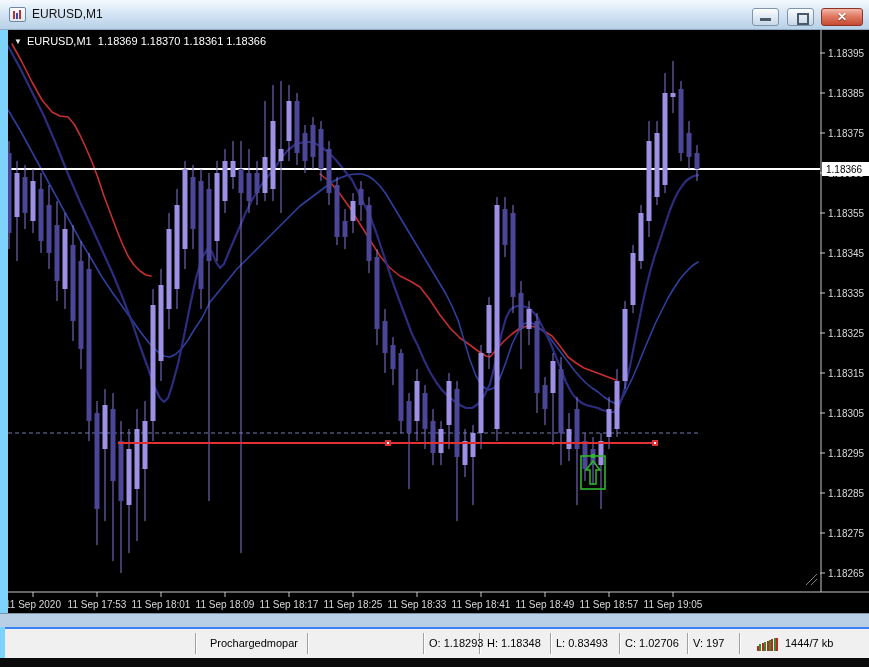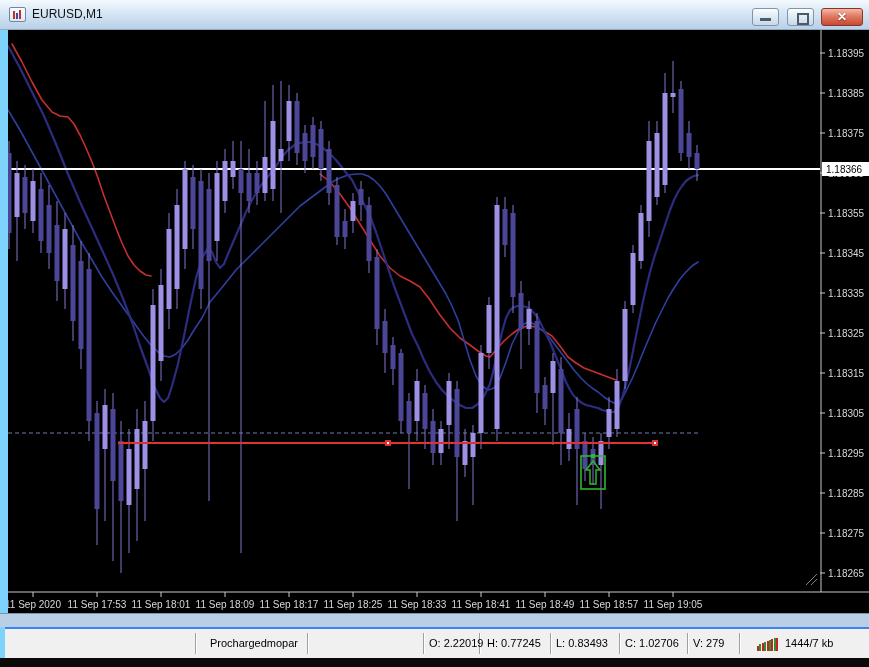--- a/index.html
+++ b/index.html
@@ -325,39 +325,40 @@
         <text x="481" y="608" fill="#d8d8d8" font-size="10px" text-anchor="middle" font-family="&quot;Liberation Sans&quot;,sans-serif">11 Sep 18:41</text>
         <line x1="545" y1="592" x2="545" y2="597" stroke="#c8c8c8" stroke-width="1"></line>
         <text x="545" y="608" fill="#d8d8d8" font-size="10px" text-anchor="middle" font-family="&quot;Liberation Sans&quot;,sans-serif">11 Sep 18:49</text>
         <line x1="609" y1="592" x2="609" y2="597" stroke="#c8c8c8" stroke-width="1"></line>
         <text x="609" y="608" fill="#d8d8d8" font-size="10px" text-anchor="middle" font-family="&quot;Liberation Sans&quot;,sans-serif">11 Sep 18:57</text>
         <line x1="673" y1="592" x2="673" y2="597" stroke="#c8c8c8" stroke-width="1"></line>
         <text x="673" y="608" fill="#d8d8d8" font-size="10px" text-anchor="middle" font-family="&quot;Liberation Sans&quot;,sans-serif">11 Sep 19:05</text>
         <line x1="806" y1="585" x2="817" y2="574" stroke="#808080" stroke-width="1"></line>
         <line x1="811" y1="585" x2="817" y2="579" stroke="#808080" stroke-width="1"></line>
       </svg>
+    <div class="infoline"><span class="tri">▼</span><span>EURUSD,M1</span><span>  </span><span>1.18369</span><span> </span><span>1.18370</span><span> </span><span>1.18361</span><span> </span><span>1.18366</span></div>
   </div>
 
   <div class="framestrip"></div>
 
   <div class="statusbar">
     <div class="sdiv" style="left:190px"></div>
     <div class="sdiv" style="left:302px"></div>
     <div class="sdiv" style="left:418px"></div>
     <div class="sdiv" style="left:474px"></div>
     <div class="sdiv" style="left:545px"></div>
     <div class="sdiv" style="left:614px"></div>
     <div class="sdiv" style="left:682px"></div>
     <div class="sdiv" style="left:734px"></div>
     <div class="scell" style="left:196px;width:106px;text-align:center">Prochargedmopar</div>
-    <div class="scell" style="left:424px">O: 2.22019</div>
-    <div class="scell" style="left:482px">H: 0.77245</div>
+    <div class="scell" style="left:424px">O: 1.18293</div>
+    <div class="scell" style="left:482px">H: 1.18348</div>
     <div class="scell" style="left:551px">L: 0.83493</div>
     <div class="scell" style="left:620px">C: 1.02706</div>
-    <div class="scell" style="left:688px">V: 279</div>
+    <div class="scell" style="left:688px">V: 197</div>
     <div class="netbars">
         <i style="left: 0px; height: 5px; background: rgb(194, 34, 34);"></i>
         <i style="left: 2.4px; height: 7px; background: rgb(47, 143, 47);"></i>
         <i style="left: 4.8px; height: 8px; background: rgb(194, 34, 34);"></i>
         <i style="left: 7.2px; height: 9px; background: rgb(47, 143, 47);"></i>
         <i style="left: 9.6px; height: 10px; background: rgb(194, 34, 34);"></i>
         <i style="left: 12px; height: 11px; background: rgb(47, 143, 47);"></i>
         <i style="left: 14.4px; height: 12px; background: rgb(194, 34, 34);"></i>
         <i style="left: 16.8px; height: 13px; background: rgb(47, 143, 47);"></i>
         <i style="left: 19.2px; height: 13px; background: rgb(194, 34, 34);"></i>

